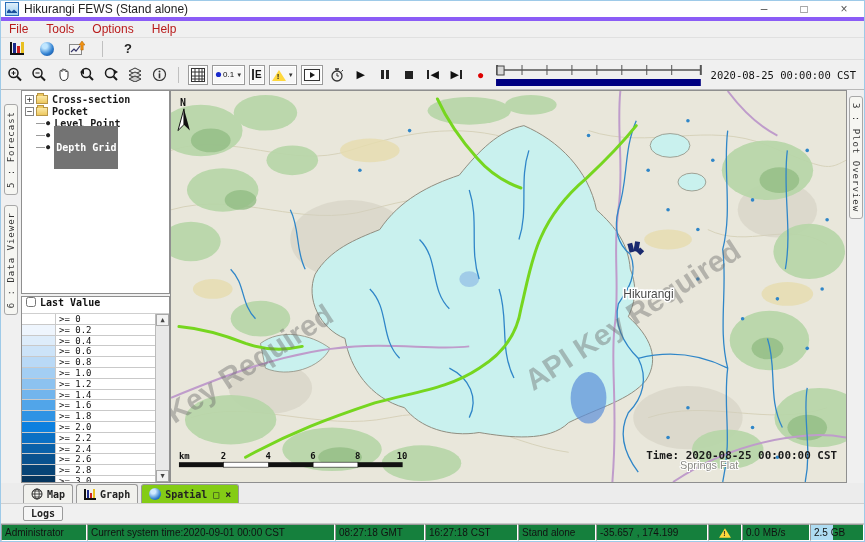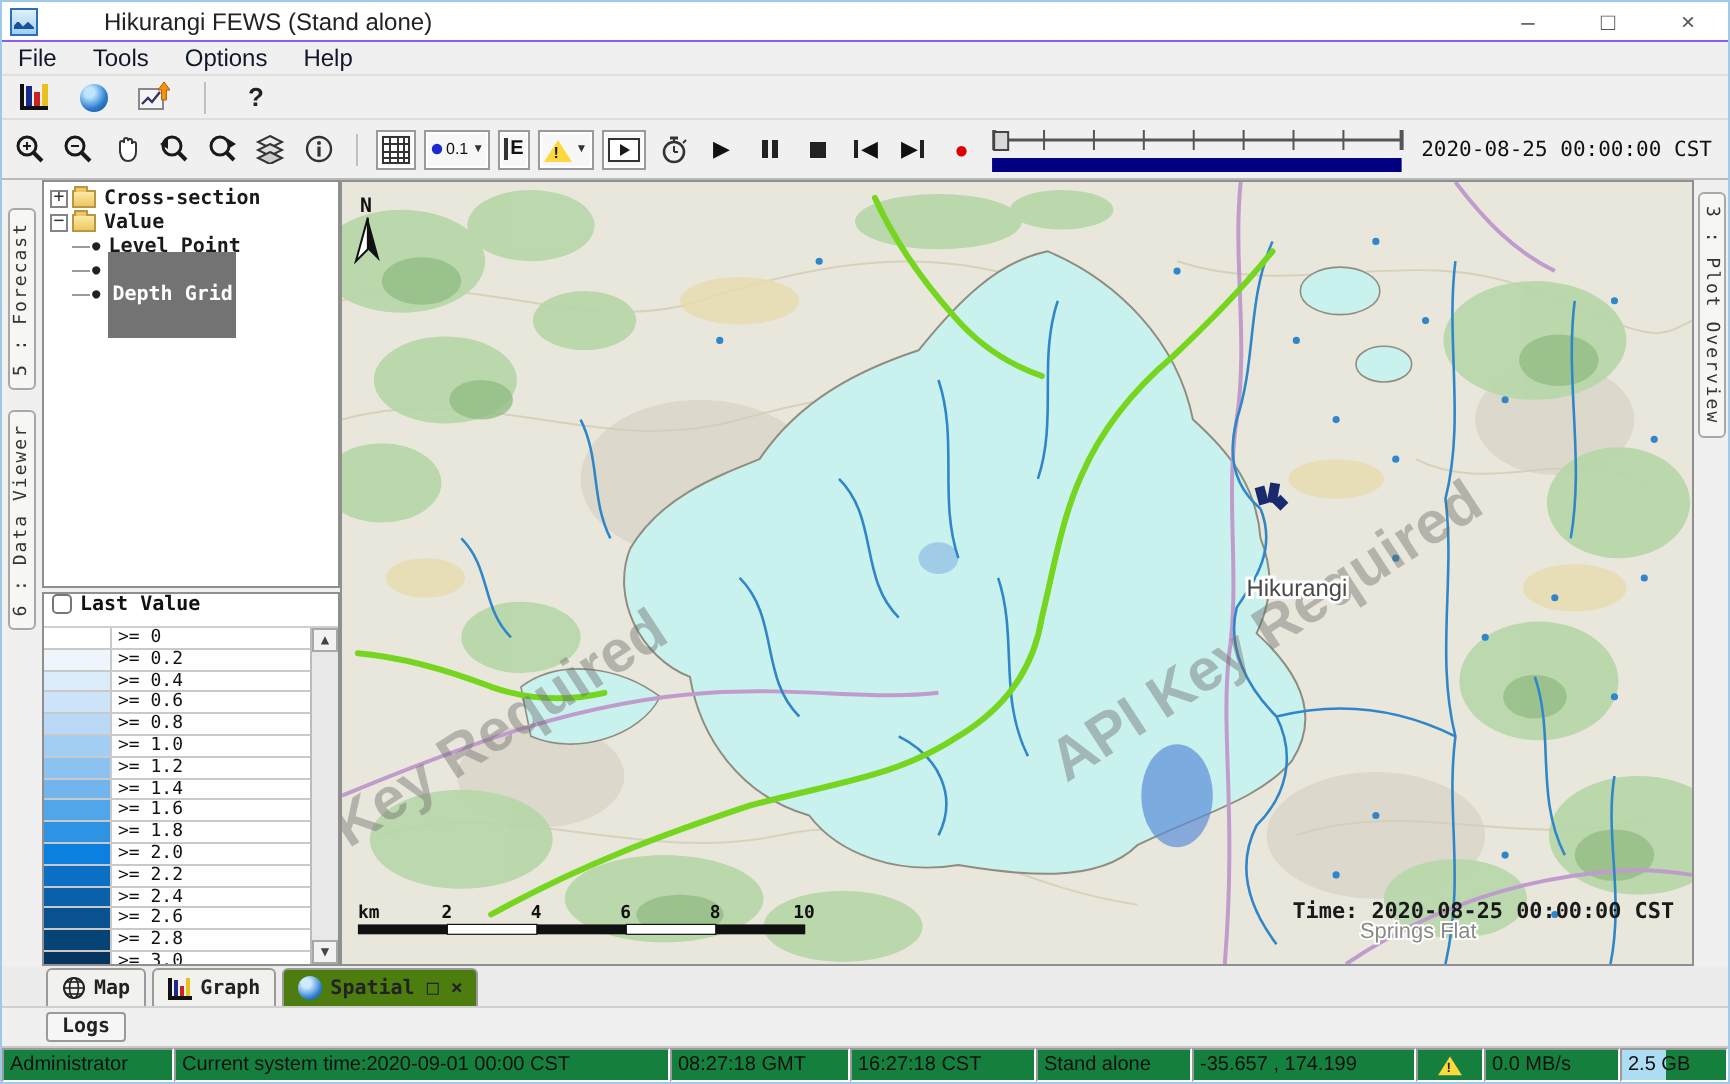--- a/index.html
+++ b/index.html
@@ -1,29 +1,29 @@
 <!DOCTYPE html>
 <html><head>
 <meta charset="utf-8">
 <style>
   * { margin:0; padding:0; box-sizing:border-box; }
   html,body { width:865px; height:542px; overflow:hidden; }
   body { font-family:"Liberation Sans", sans-serif; font-size:11px; background:#f0f0f0; color:#111; }
   .window { width:865px; height:542px; border:1px solid #9ecae8; display:flex; flex-direction:column; background:#f0f0f0; }
 
   
-  .titlebar { height:20px; background:#fff; display:flex; align-items:center; padding-left:4px; border-bottom:1px solid #8b5cf6;gap:28px; }
+  .titlebar { height:20px; background:#fff; display:flex; align-items:center; padding-left:4px; border-bottom:4px solid #8b5cf6; }
   .app-logo { width:14px; height:14px; border:1px solid #2a6fb8; background:linear-gradient(#dff0fb,#9fd0ef); margin-right:5px; position:relative; }
   .app-logo::after { content:""; position:absolute; left:1px; right:1px; bottom:2px; height:4px; background:#1a4f9c; clip-path:polygon(0 60%,20% 0,45% 70%,70% 10%,100% 80%,100% 100%,0 100%); }
   .title-text { font-size:12px; color:#222; }
   .win-controls { margin-left:auto; display:flex; height:100%; }
   .win-btn { width:40px; display:flex; align-items:center; justify-content:center; color:#555; font-size:12px; }
   
   .menubar { height:17px; background:#f0f0f0; display:flex; align-items:center; gap:18px; padding-left:8px; border-bottom:1px solid #e0e0e0; }
-  .menu-item { font-size:12px; color:#0f172a; }
+  .menu-item { font-size:12px; color:#b91c1c; }
   
   .toolbar1 { height:22px; display:flex; align-items:center; gap:10px; padding-left:6px; border-bottom:1px solid #ddd; }
   .toolbar2 { height:30px; display:flex; align-items:center; gap:4px; padding:0 4px; border-bottom:1px solid #b9b9b9; }
   .tsep { width:1px; height:16px; background:#c0c0c0; margin:0 5px; }
   .ibtn { min-width:20px; height:20px; display:flex; align-items:center; justify-content:center; }
   .tbtn { border:1px solid #9a9a9a; background:#f7f7f7; box-shadow:inset 0 0 0 1px #fff; height:20px; display:flex; align-items:center; justify-content:center; padding:0 2px; gap:1px; }
   .dd { font-size:6px; color:#333; margin-left:1px; }
   .bars-icon { width:14px; height:13px; border-left:2px solid #111; border-bottom:2px solid #111; display:flex; align-items:flex-end; gap:1px; padding-left:1px; }
   .bars-icon i { display:block; width:3px; }
   .bars-icon i:nth-child(1){ height:10px; background:#1a2a8c; }
@@ -72,21 +72,21 @@
   .legend-swatch { width:34px; border-right:1px solid #c9c9c9; }
   .legend-label { flex:1; font-size:9px; line-height:10px; padding-left:3px; color:#111; }
   .vsb { width:13px; background:#e8e8e8; display:flex; flex-direction:column; justify-content:space-between; }
   .vsb-btn { height:12px; border:1px solid #a8a8a8; background:#f2f2f2; font-size:7px; text-align:center; line-height:11px; color:#444; }
   
   .map-area { flex:1; position:relative; border:1px solid #8f8f8f; overflow:hidden; background:#e9e7db; }
   .map-area svg { position:absolute; inset:0; width:100%; height:100%; }
   
   .tabrow { height:21px; background:#ececec; display:flex; align-items:flex-end; gap:3px; padding-left:22px; border-bottom:1px solid #d0d0d0; }
   .btab { display:flex; align-items:center; gap:4px; border:1px solid #9a9a9a; border-bottom:none; border-radius:3px 3px 0 0; background:#f1f1ed; padding:2px 7px; height:19px; font-size:10px; font-family:"DejaVu Sans Mono", monospace; font-weight:bold; color:#222; }
-  .btab.active { background:#4d7c0f; }
+  .btab.active { background:#84cc16; }
   .tab-ctl { font-size:10px; color:#222; margin-left:2px; font-weight:bold; }
   .mini-globe { width:12px; height:12px; border-radius:50%; background:radial-gradient(circle at 35% 30%, #cfe9ff 0 20%, #2f7fd0 65%, #123f86 100%); }
   .wire-globe { width:12px; height:12px; }
   .mini-bars { width:12px; height:11px; border-left:2px solid #111; border-bottom:2px solid #111; display:flex; align-items:flex-end; gap:1px; padding-left:1px; }
   .mini-bars i { display:block; width:2px; }
   .mini-bars i:nth-child(1){ height:8px; background:#1a2a8c; }
   .mini-bars i:nth-child(2){ height:5px; background:#c22; }
   .mini-bars i:nth-child(3){ height:9px; background:#e8c020; }
   .logsrow { height:20px; background:#f0f0f0; display:flex; align-items:center; padding-left:22px; border-bottom:1px solid #c9c9c9; }
   .logs-btn { border:1px solid #9a9a9a; background:#f6f6f6; border-radius:2px; font-size:10px; font-family:"DejaVu Sans Mono", monospace; font-weight:bold; padding:1px 7px; color:#222; }
@@ -280,21 +280,21 @@
     <div class="left-panel">
       <div class="tree-box">
         <div class="tree-row">
           <span class="expbox">+</span>
           <span class="folder"></span>
           <span class="tree-label">Cross-section</span>
         </div>
         <div class="tree-row">
           <span class="expbox">−</span>
           <span class="folder"></span>
-          <span class="tree-label">Value</span>
+          <span class="tree-label">Pocket</span>
         </div>
         <div class="tree-row leaf">
           <span class="conn"></span>
           <span class="bullet">●</span>
           <span class="tree-label">Level Point</span>
         </div>
         <div class="tree-row leaf">
           <span class="conn"></span>
           <span class="bullet">●</span>
           <span class="tree-label">Level Grid</span>

